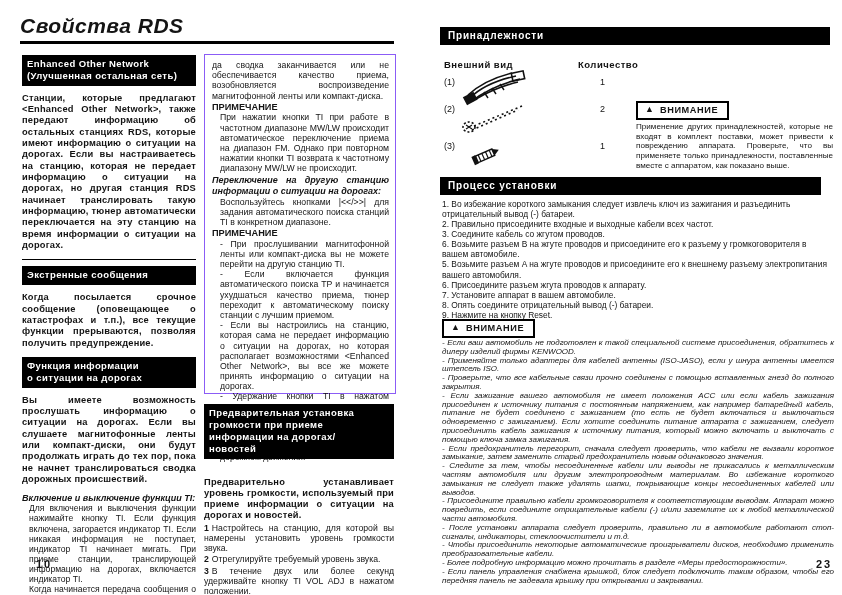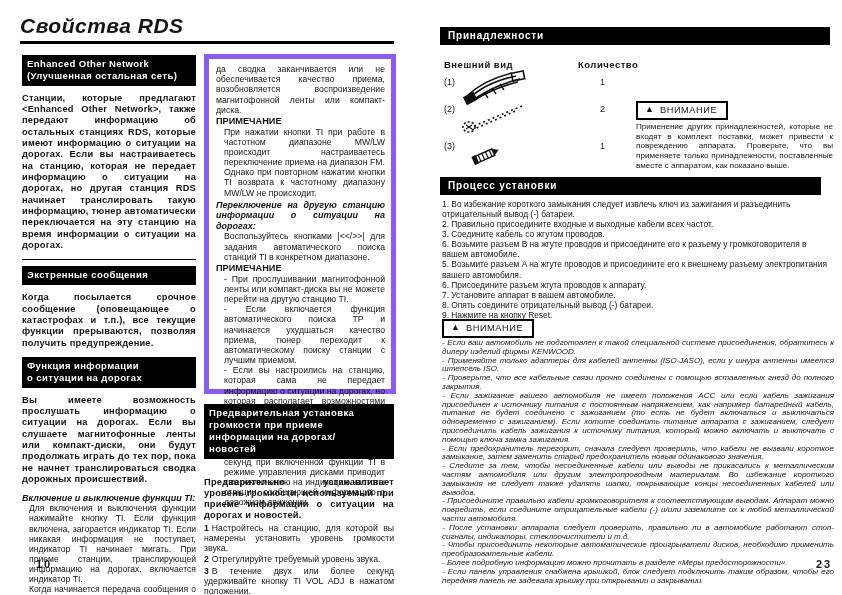--- a/index.html
+++ b/index.html
@@ -20,21 +20,21 @@
   .col1 .bodyb { font-size:9.3px; font-weight:bold; text-align:justify; line-height:1.22; margin-top:7px; letter-spacing:0.2px; }
   .divider { width:100%; height:1px; background:#000; margin:8px 0 6px 0; }
   .subhead-it { font-size:9px; font-weight:bold; font-style:italic; margin-top:8px; }
   .subbody { font-size:8.6px; line-height:1.18; text-align:justify; margin-left:7px; white-space:pre-line; }
   .pagenum { font-size:11px; font-weight:bold; letter-spacing:2px;margin-left:16px; }
   .pn-left  { left:20px;  top:558px; }
   .pn-right { left:800px; top:558px; }
   
   .contframe {
     left:204px; top:54px; width:192px; height:340px;
-    border:5px solid #8b5cf6; padding:5px 6px 4px 7px;
+    border:1px solid #8b5cf6; padding:5px 6px 4px 7px;
     font-size:8.7px; line-height:1.17;
   }
   .contframe .plain { text-align:justify; }
   .notelabel { font-weight:bold; font-size:9.2px; margin-top:1px; }
   .noteblock { margin-left:8px; text-align:justify; }
   .bolditali { font-weight:bold; font-style:italic; font-size:9px; text-align:justify; margin-top:2px; }
   .noteitem { margin-left:8px; text-align:justify; }
   .presethead { left:204px; top:404px; width:190px; }
   .presetbody { left:204px; top:461px; width:190px;margin-top:16px; }
   .presetbody .lead { font-size:9.3px; font-weight:bold; text-align:justify; line-height:1.2; letter-spacing:0.2px; }
@@ -42,21 +42,21 @@
   .step .n { font-weight:bold; margin-right:3px; }
   
   .rp-head1 { left:440px; top:27px; width:390px; }
   .rp-head2 { left:440px; top:177px; width:381px; }
   .rp-bar { background:#000; color:#fff; font-weight:bold; font-size:10px; padding:3px 12px 4px 8px; letter-spacing:0.8px; }
   .acc-col { font-size:9.5px; font-weight:bold; letter-spacing:0.5px; }
   .acc-label { font-size:9px; }
   .acc-qty { font-size:9px; }
   .warnbox { display:inline-flex; align-items:center; gap:6px; border:2px solid #000; padding:2px 9px 3px 7px; background:#fff; }
   .warnbox .tri { font-size:9px; line-height:1; }
-  .warnbox .wl { font-weight:normal; font-size:9.2px; letter-spacing:0.6px; }
+  .warnbox .wl { font-weight:bold; font-size:9.2px; letter-spacing:0.6px; }
   .warn1body { left:636px; top:122px; width:197px; font-size:8.1px; line-height:1.2; text-align:justify; }
   .install { left:442px; top:199px; width:390px; font-size:8.4px; line-height:1.2; }
   .install .istep { text-align:left; }
   .warn2label { left:442px; top:316px; }
   .warn2list { left:442px; top:339px; width:392px; font-size:8px; line-height:1.1;font-style:italic; }
   .warn2list .witem { text-align:justify; }
   svg.lineart { display:block; }
 </style>
 </head>
 <body>
@@ -82,21 +82,21 @@
     <div class="subhead-it">Включение и выключение функции TI:</div>
     <div class="subbody">Для включения и выключения функции нажимайте кнопку TI. Если функция включена, загорается индикатор TI. Если никакая информация не поступает, индикатор TI начинает мигать. При приеме станции, транслирующей информацию на дорогах, включается индикатор TI.
 Когда начинается передача сообщения о дорожной обстановке, на дисплее появляется индикатор «TRAFFIC», и начинается прием с запрограммированным значением уровня громкости. Воспроизведение записи на магнитофонной ленте или прослушивание компакт-диска автоматически прекращаются, когда начинается трансляция сводки дорожных происшествий. Ког-</div>
   </div>
 
   <div class="abs pagenum pn-left">10</div>
 
   <div class="abs contframe">
     <div class="plain">да сводка заканчивается или не обеспечивается качество приема, возобновляется воспроизведение магнитофонной ленты или компакт-диска.</div>
     <div class="notelabel">ПРИМЕЧАНИЕ</div>
-    <div class="noteblock">При нажатии кнопки TI при работе в частотном диапазоне MW/LW происходит настраиваетесь переключение приема на диапазон FM. Однако при повторном нажатии кнопки TI возврата к частотному диапазону MW/LW не происходит.</div>
+    <div class="noteblock">При нажатии кнопки TI при работе в частотном диапазоне MW/LW происходит автоматическое переключение приема на диапазон FM. Однако при повторном нажатии кнопки TI возврата к частотному диапазону MW/LW не происходит.</div>
     <div class="bolditali">Переключение на другую станцию информации о ситуации на дорогах:</div>
     <div class="noteblock">Воспользуйтесь кнопками |&lt;&lt;/&gt;&gt;| для задания автоматического поиска станций TI в конкретном диапазоне.</div>
     <div class="notelabel">ПРИМЕЧАНИЕ</div>
     <div class="noteitem">- При прослушивании магнитофонной ленты или компакт-диска вы не можете перейти на другую станцию TI.</div>
     <div class="noteitem">- Если включается функция автоматического поиска TP и начинается ухудшаться качество приема, тюнер переходит к автоматическому поиску станции с лучшим приемом.</div>
     <div class="noteitem">- Если вы настроились на станцию, которая сама не передает информацию о ситуации на дорогах, но которая располагает возможностями &lt;Enhanced Other Network&gt;, вы все же можете принять информацию о ситуации на дорогах.</div>
     <div class="noteitem">- Удержание кнопки TI в нажатом положении в течение нескольких секунд при включенной функции TI в режиме управления дисками приводит к переключению на индикацию частоты станции, сообщающей информацию о дорожном движении.</div>
   </div>
 
   <div class="abs presethead">

